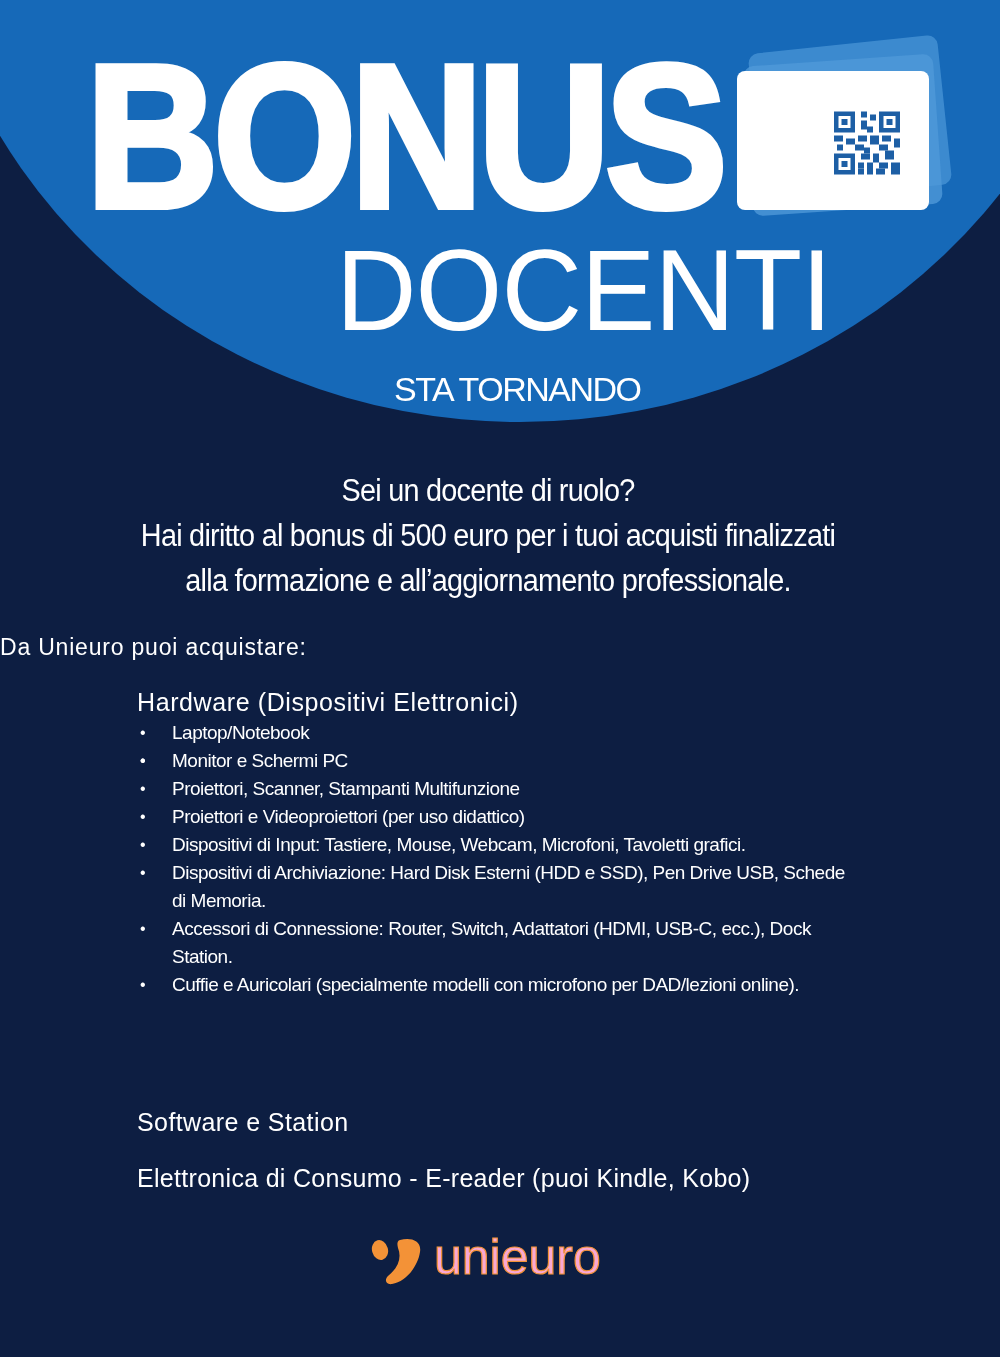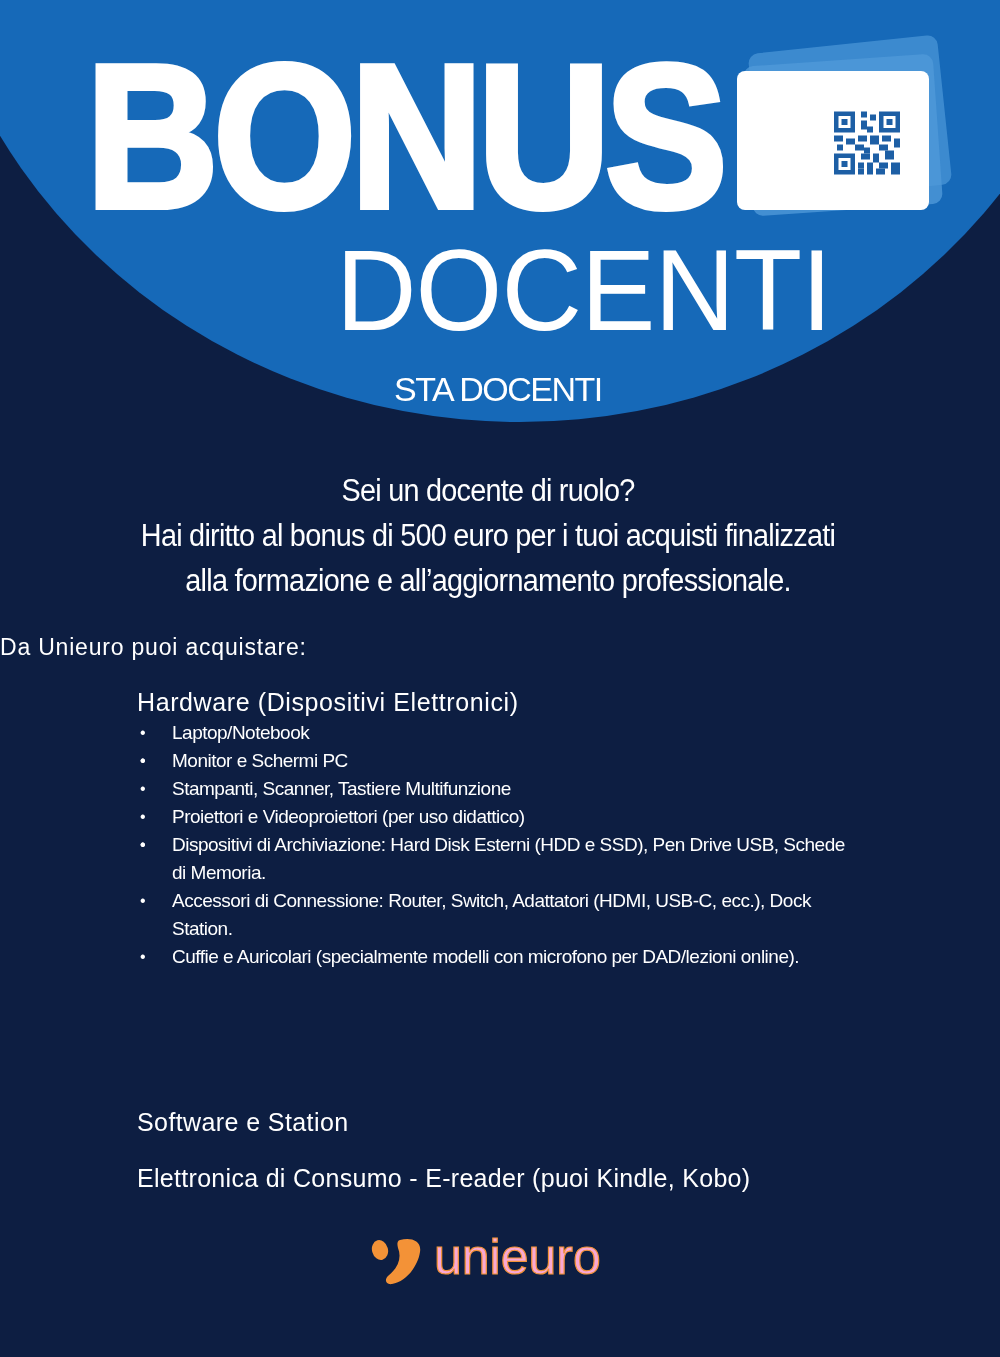--- a/index.html
+++ b/index.html
@@ -149,39 +149,39 @@
     <rect x="8" y="17" width="2" height="2"></rect>
     <rect x="11" y="17" width="2" height="4"></rect>
     <rect x="15" y="17" width="3" height="2"></rect>
     <rect x="19" y="17" width="3" height="4"></rect>
     <rect x="8" y="19" width="2" height="2"></rect>
     <rect x="14" y="19" width="3" height="2"></rect>
   </g>
 </svg>
 
 <div class="docenti">DOCENTI</div>
-<div class="sta">STA DOCENTI</div>
+<div class="sta">STA TORNANDO</div>
 
 <div class="intro">
   <div>Sei un docente di ruolo?</div>
   <div>Hai diritto al bonus di 500 euro per i tuoi acquisti finalizzati</div>
   <div>alla formazione e all’aggiornamento professionale.</div>
 </div>
 
 <div class="da">Da Unieuro puoi acquistare:</div>
 
 <div class="hw-title">Hardware (Dispositivi Elettronici)</div>
 
 <ul class="list">
   <li><span class="dot">•</span><span class="txt">Laptop/Notebook</span></li>
   <li><span class="dot">•</span></li>
   <li><span class="dot">•</span><span class="txt">Monitor e Schermi PC</span></li>
-  <li><span class="dot">•</span><span class="txt">Stampanti, Scanner, Tastiere Multifunzione</span></li>
+  <li><span class="dot">•</span><span class="txt">Proiettori, Scanner, Stampanti Multifunzione</span></li>
   <li><span class="dot">•</span><span class="txt">Proiettori e Videoproiettori (per uso didattico)</span></li>
-  <li><span class="dot">•</span></li>
+  <li><span class="dot">•</span><span class="txt">Dispositivi di Input: Tastiere, Mouse, Webcam, Microfoni, Tavoletti grafici.</span></li>
   <li><span class="dot">•</span><span class="txt">Dispositivi di Archiviazione: Hard Disk Esterni (HDD e SSD), Pen Drive USB, Schede di Memoria.</span></li>
   <li><span class="dot">•</span><span class="txt">Accessori di Connessione: Router, Switch, Adattatori (HDMI, USB-C, ecc.), Dock Station.</span></li>
   <li><span class="dot">•</span><span class="txt">Cuffie e Auricolari (specialmente modelli con microfono per DAD/lezioni online).</span></li>
 </ul>
 
 <div class="sw">Software e Station</div>
 <div class="el">Elettronica di Consumo - E-reader (puoi Kindle, Kobo)</div>
 
 <div class="logo">
   <svg width="56" height="50" viewBox="0 0 56 50">

